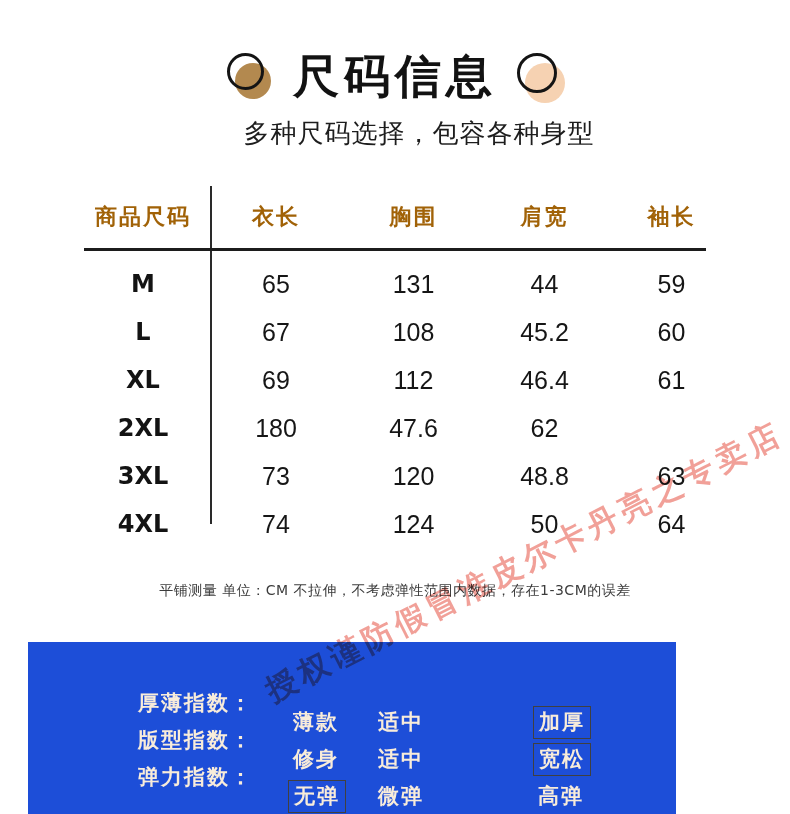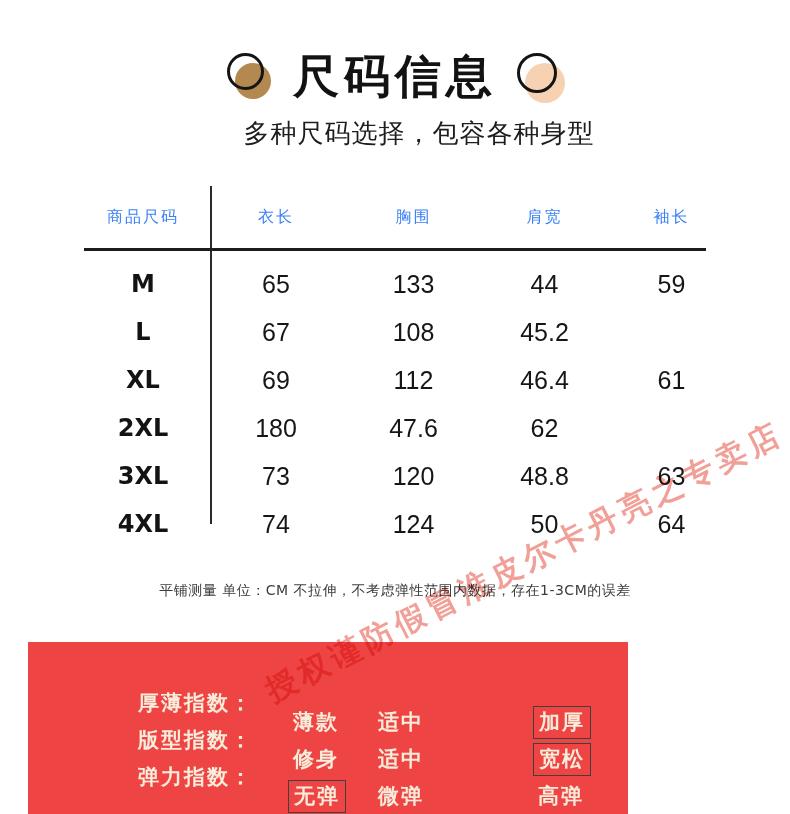--- a/index.html
+++ b/index.html
@@ -82,21 +82,21 @@
   
   .size-table { position: absolute; left: 80px; top: 188px; width: 655px; }
   .trow {
     display: grid;
     grid-template-columns: 126px 140px 135px 127px 127px;
     align-items: center;
     height: 48px;
   }
   .trow.head { height: 58px; }
   .tcell { text-align: center; }
-  .head .tcell { font-size: 16px; font-weight: 400; letter-spacing: 2px; color: #3b82f6; }
+  .head .tcell { font-size: 22px; font-weight: 700; letter-spacing: 2px; color: #a16207; }
   .size-cell { font-size: 24px; font-weight: 700; color: #131313; }
   .val-cell  { font-size: 25px; font-weight: 400; color: #161616; font-family: "Liberation Sans", "DejaVu Sans", sans-serif; }
   .header-rule {
     position: absolute;
     left: 84px; top: 248px;
     width: 622px; height: 3px;
     background: #1c1c1c;
   }
   .v-divider {
     position: absolute;
@@ -116,23 +116,23 @@
     font-size: 14px;
     color: #3c3c3c;
     letter-spacing: 0.5px;
   }
 
   
   .index-panel {
     position: absolute;
     left: 28px;
     top: 642px;
-    width: 600px;
+    width: 648px;
     height: 172px;
-    background: #ef4444;
+    background: #1d4ed8;
   }
   .panel-rows { padding: 24px 0 0 110px; }
   .prow {
     display: grid;
     grid-template-columns: 150px 85px 160px 85px;
     align-items: center;
     height: 37px;
     font-size: 21px;
     font-weight: 700;
     color: #f8ecda;
@@ -171,29 +171,30 @@
       <div class="tcell">衣长</div>
       <div class="tcell">胸围</div>
       <div class="tcell">肩宽</div>
       <div class="tcell">袖长</div>
     </div>
 
     <div class="rows-block">
       <div class="trow">
         <div class="tcell size-cell">M</div>
         <div class="tcell val-cell">65</div>
-        <div class="tcell val-cell">133</div>
+        <div class="tcell val-cell">131</div>
         <div class="tcell val-cell">44</div>
         <div class="tcell val-cell">59</div>
       </div>
       <div class="trow">
         <div class="tcell size-cell">L</div>
         <div class="tcell val-cell">67</div>
         <div class="tcell val-cell">108</div>
         <div class="tcell val-cell">45.2</div>
+        <div class="tcell val-cell">60</div>
       </div>
       <div class="trow">
         <div class="tcell size-cell">XL</div>
         <div class="tcell val-cell">69</div>
         <div class="tcell val-cell">112</div>
         <div class="tcell val-cell">46.4</div>
         <div class="tcell val-cell">61</div>
       </div>
       <div class="trow">
         <div class="tcell size-cell">2XL</div>

